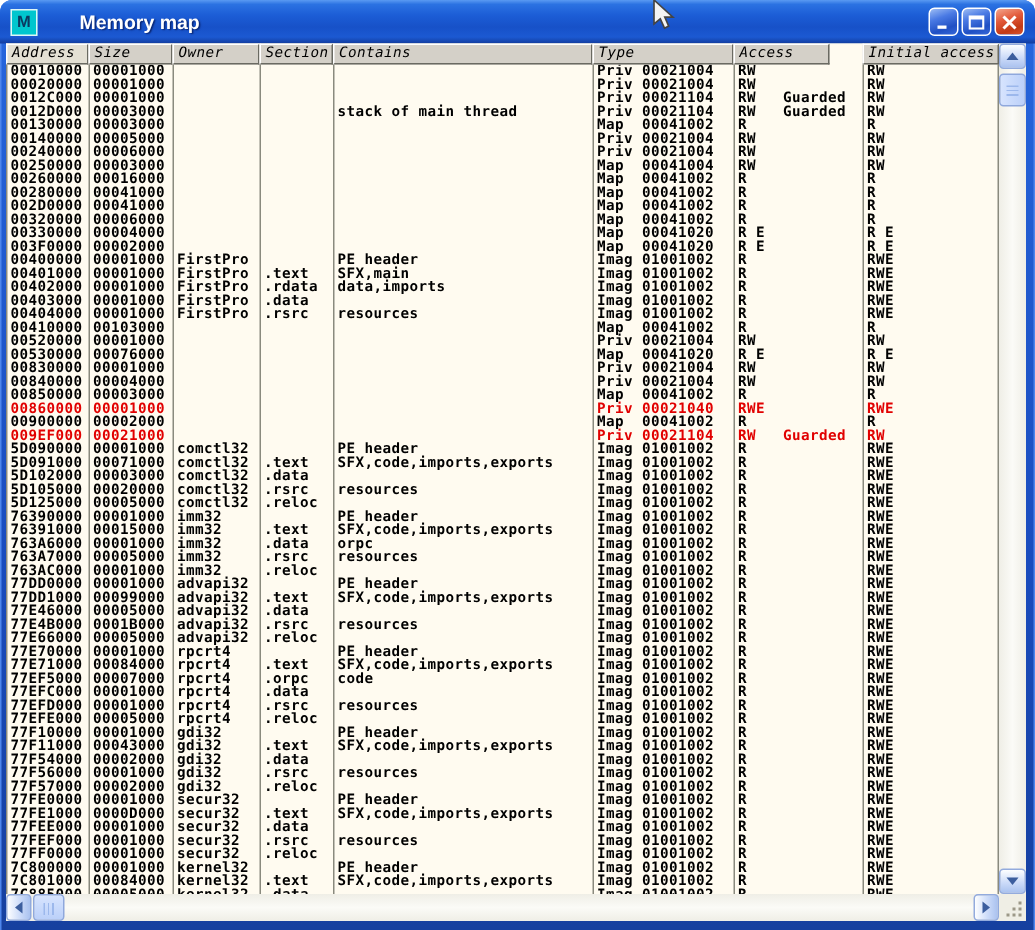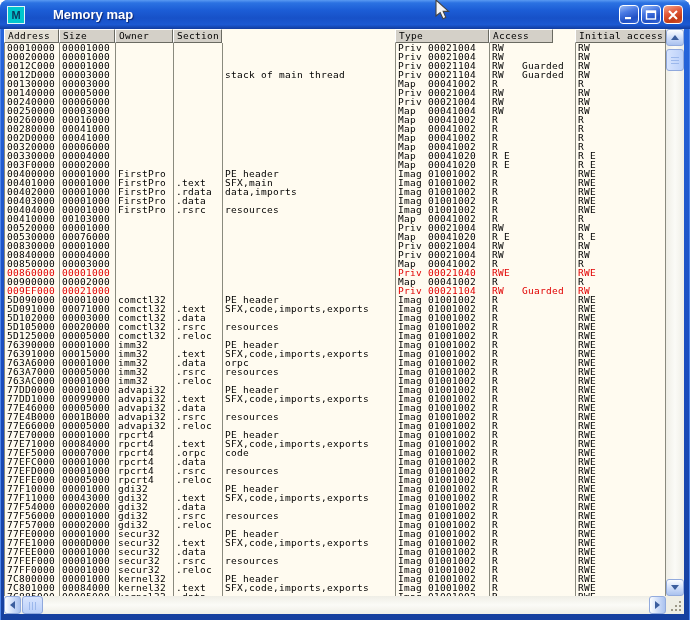--- a/index.html
+++ b/index.html
@@ -21,26 +21,26 @@
   .wbtn.minmax{background:linear-gradient(160deg,#9CBCF4 0%,#4A7AE4 35%,#2050C4 72%,#3668D8 100%);}
   .wbtn.close{background:linear-gradient(160deg,#F4A68C 0%,#E2593A 40%,#C23A16 75%,#D8542E 100%);}
   
   .client{position:absolute;left:4px;top:29px;width:680px;height:585px;background:#ECE9D8;}
   .table{position:absolute;left:0;top:0;width:662px;height:567px;background:#FFFBF0;overflow:hidden;}
   .thead{position:absolute;left:0;top:0;width:662px;height:14px;z-index:3;}
   .hcell{position:absolute;top:0;height:14px;box-sizing:border-box;background:#D4D0C8;
     border-top:1px solid #FFFFFF;border-left:1px solid #FFFFFF;
     border-right:1px solid #6A6A62;border-bottom:1px solid #6A6A62;
     font-size:9.5px;letter-spacing:.28px;line-height:12px;padding-left:3px;color:#000;
-    white-space:pre;overflow:hidden;}
+    white-space:pre;overflow:hidden;font-style:italic;}
   .h0{left:0;width:55px;background:#E4E0D4;}
   .h1{left:55px;width:56px}.h2{left:111px;width:58px}.h3{left:169px;width:49px}
   .h4{left:218px;width:173px}.h5{left:391px;width:94px}.h6{left:485px;width:64px}
   .h7{left:571px;width:91px}
-  .tbody{position:absolute;left:0;top:14px;width:662px;height:553px;overflow:hidden;}
+  .tbody{position:absolute;left:0;top:14px;width:662px;height:553px;overflow:hidden;font-weight:bold;}
   .row{position:relative;height:9px;}
   .cell{position:absolute;top:0;font-size:9.5px;letter-spacing:.28px;line-height:9px;
     white-space:pre;color:#000;}
   .row.red .cell{color:#E10000;}
   .c0{left:3px}.c1{left:58px}.c2{left:114px}.c3{left:172px}
   .c4{left:221px}.c5{left:394px}.c6{left:488px}.c7{left:574px}
   .vline{position:absolute;top:0;height:553px;width:1px;background:#8A8A7E;z-index:2;}
   .v0{left:0}.v1{left:55px}.v2{left:111px}.v3{left:169px}.v4{left:218px}
   .v5{left:391px}.v6{left:485px}.v7{left:571px}.v8{left:661px}
   
@@ -102,20 +102,21 @@
     </div>
   </div>
 
   <div class="client">
     <div class="table">
       <div class="thead">
           <div class="hcell h0">Address</div>
           <div class="hcell h1">Size</div>
           <div class="hcell h2">Owner</div>
           <div class="hcell h3">Section</div>
+          <div class="hcell h4">Contains</div>
           <div class="hcell h5">Type</div>
           <div class="hcell h6">Access</div>
           <div class="hcell h7">Initial access</div>
         </div>
       <div class="tbody">
         <div class="vline v0"></div>
         <div class="vline v1"></div>
         <div class="vline v2"></div>
         <div class="vline v3"></div>
         <div class="vline v4"></div>

